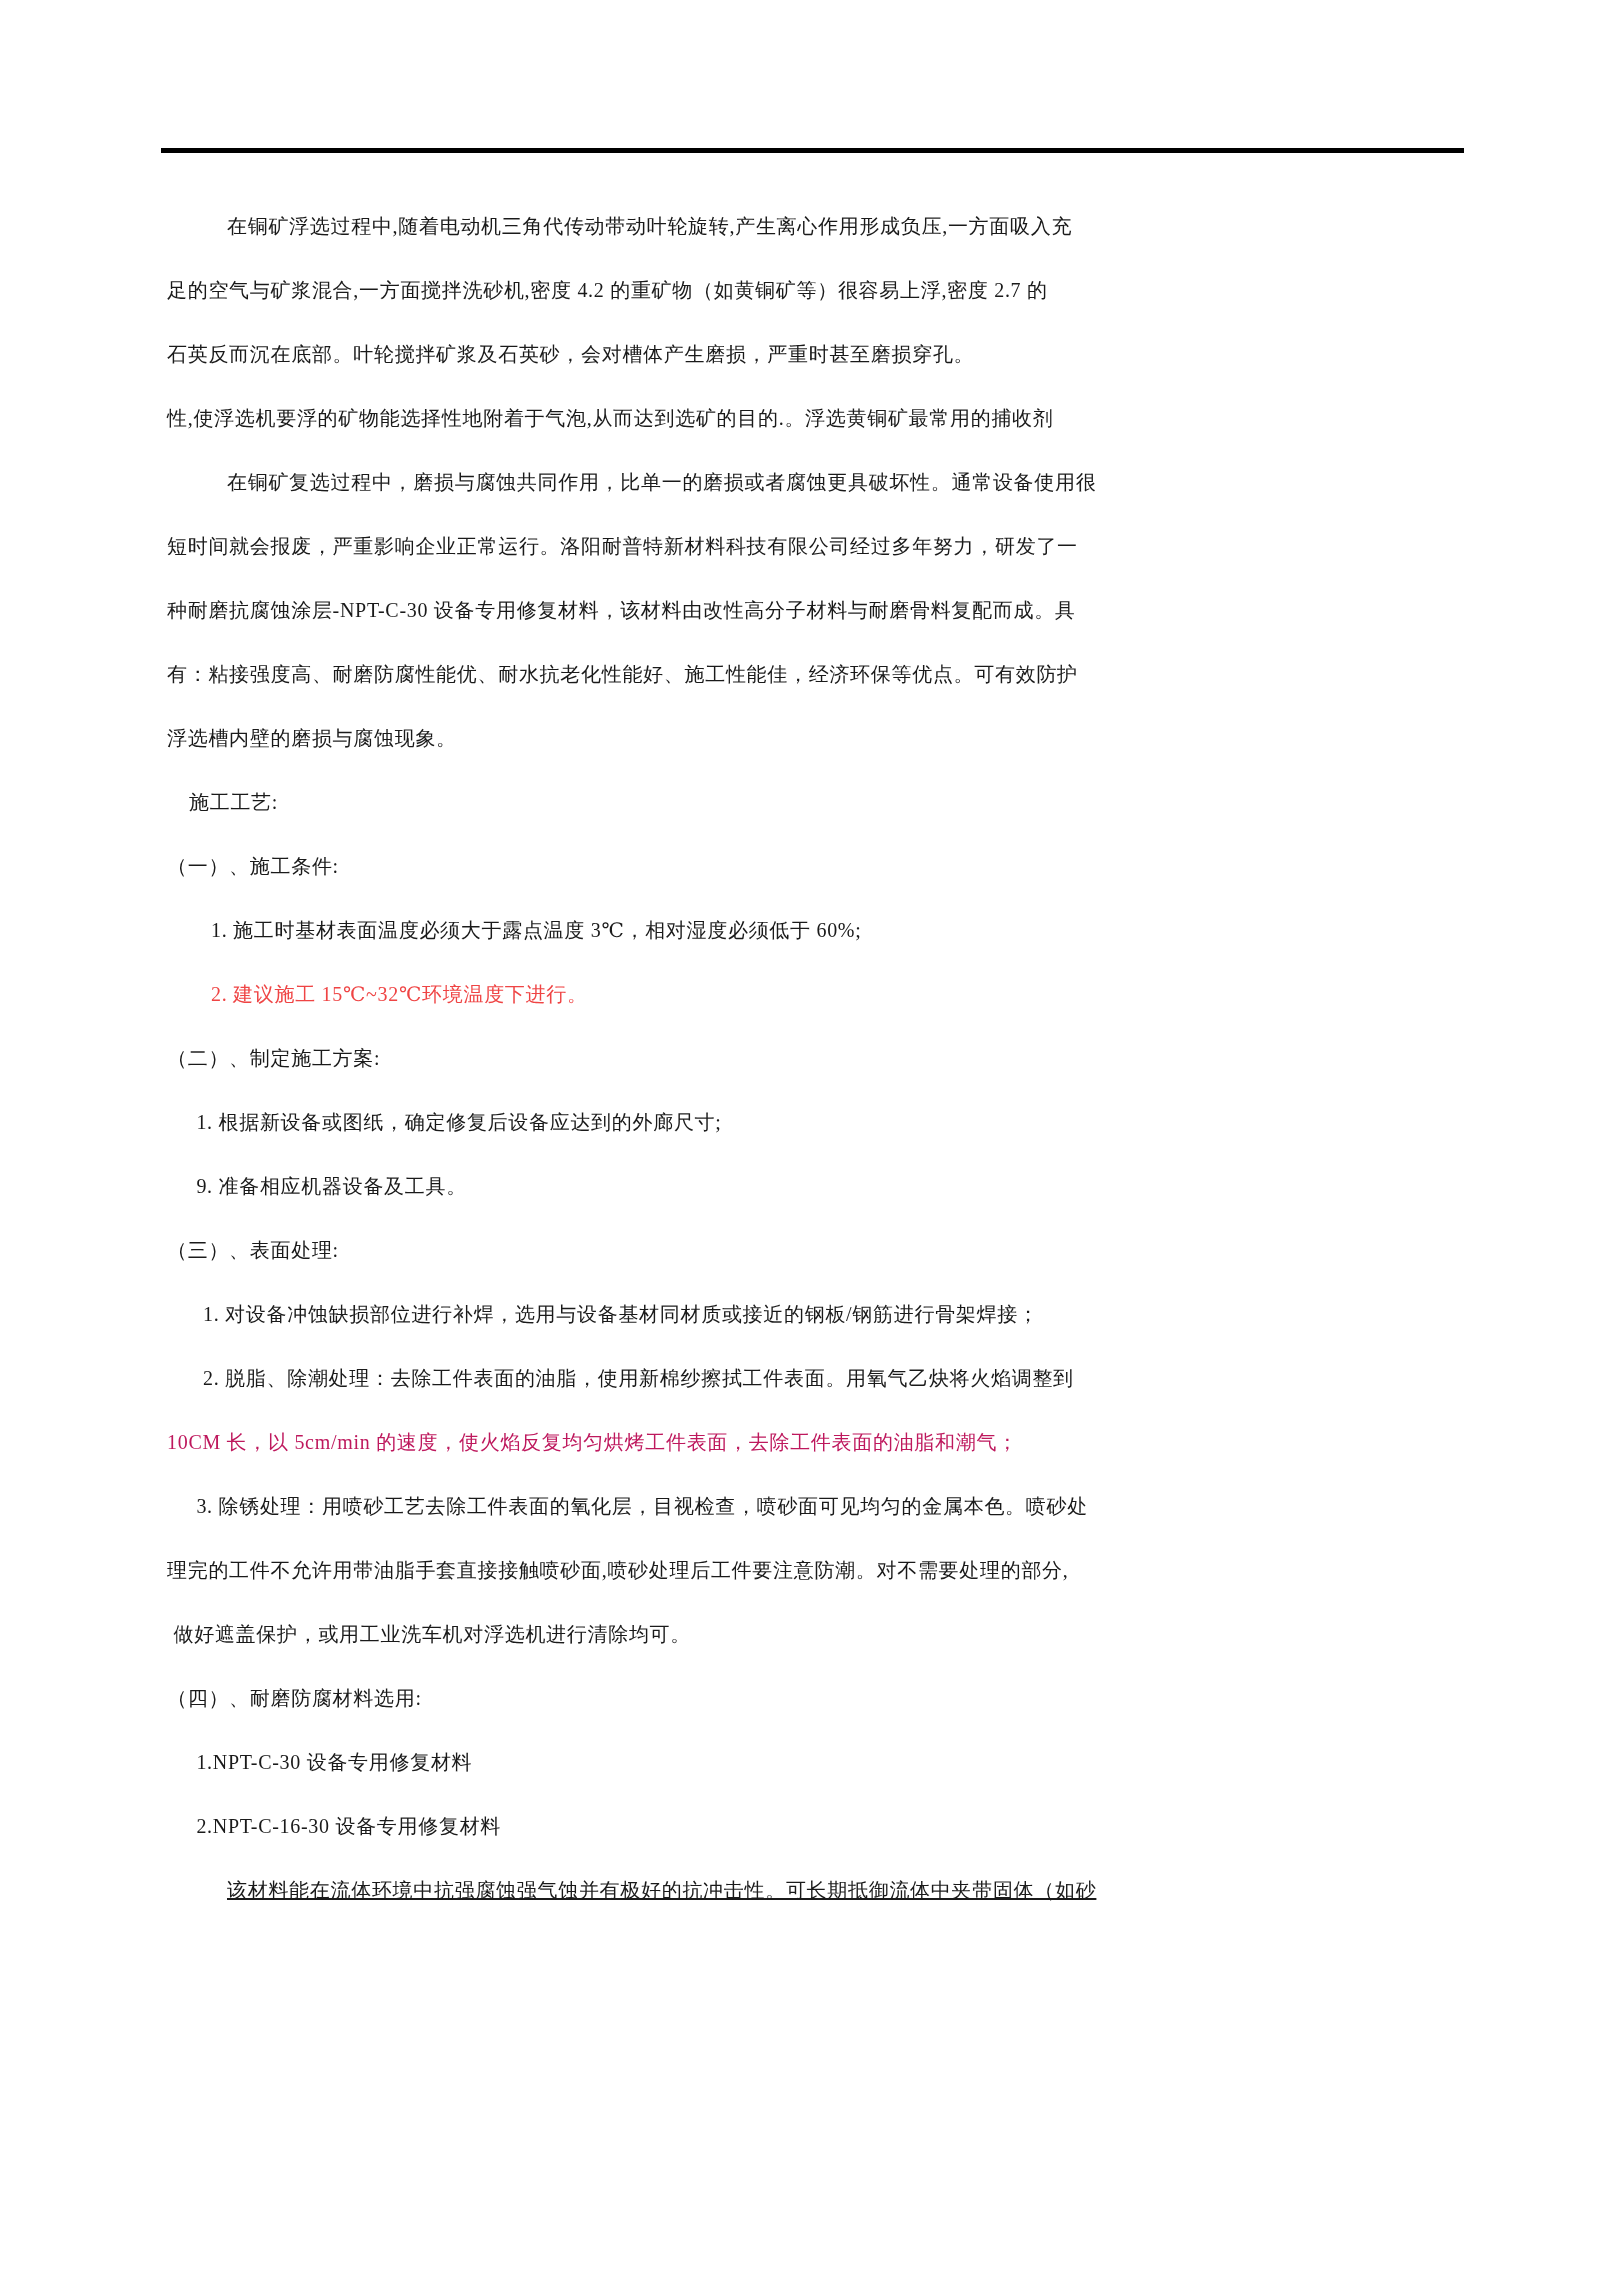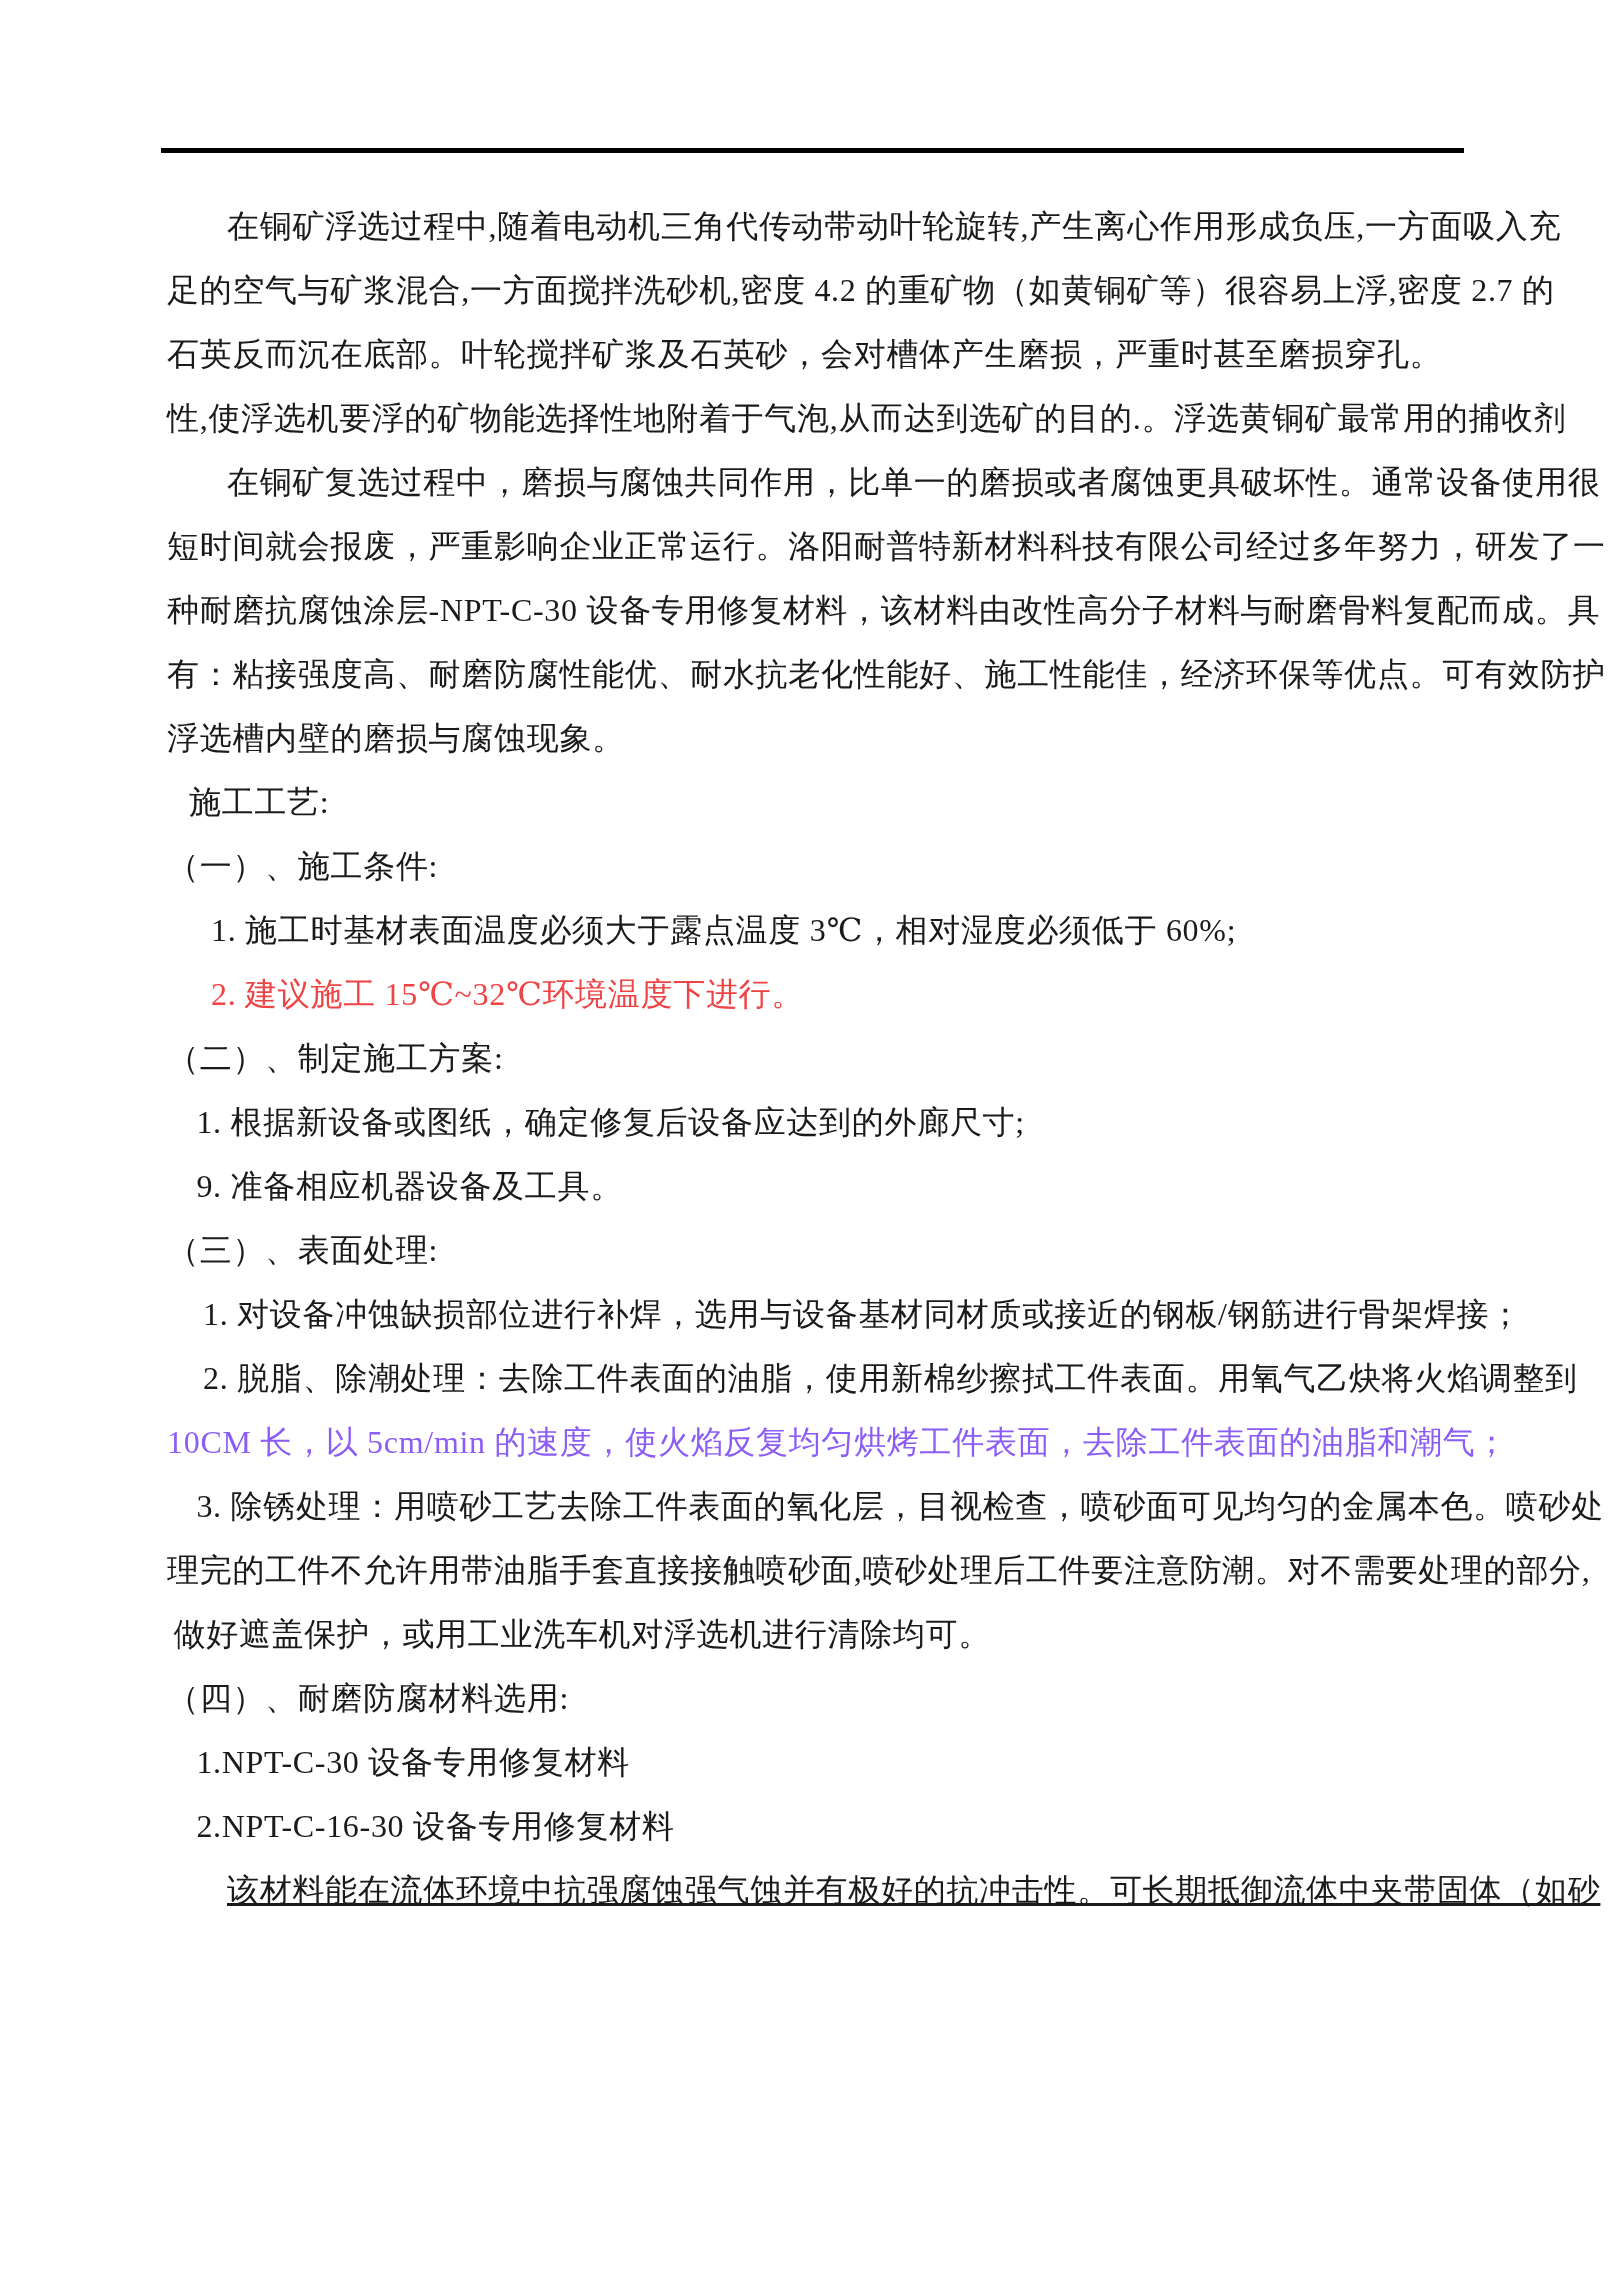--- a/index.html
+++ b/index.html
@@ -23,21 +23,21 @@
     height: 4.6px;
     background: #000000;
   }
   .doc-body {
     position: absolute;
     left: 167px;
     top: 194px;
     width: 1292px;
   }
   .line {
-    font-size: 32px;
+    font-size: 20px;
     line-height: 64px;
     height: 64px;
     color: #1a1a1a;
     white-space: pre;
     letter-spacing: 0.7px;
     text-align: left;
   }
 </style>
 </head>
 <body>
@@ -57,21 +57,21 @@
       <div class="line" style="padding-left: 22px; color: rgb(26, 26, 26);">施工工艺:</div>
       <div class="line" style="padding-left: 0px; color: rgb(26, 26, 26);">（一）、施工条件:</div>
       <div class="line" style="padding-left: 44px; color: rgb(26, 26, 26);">1. 施工时基材表面温度必须大于露点温度 3℃，相对湿度必须低于 60%;</div>
       <div class="line" style="padding-left: 44px; color: #ef4444;">2. 建议施工 15℃~32℃环境温度下进行。</div>
       <div class="line" style="padding-left: 0px; color: rgb(26, 26, 26);">（二）、制定施工方案:</div>
       <div class="line" style="padding-left: 29.4px; color: rgb(26, 26, 26);">1. 根据新设备或图纸，确定修复后设备应达到的外廊尺寸;</div>
       <div class="line" style="padding-left: 29.4px; color: rgb(26, 26, 26);">9. 准备相应机器设备及工具。</div>
       <div class="line" style="padding-left: 0px; color: rgb(26, 26, 26);">（三）、表面处理:</div>
       <div class="line" style="padding-left: 36px; color: rgb(26, 26, 26);">1. 对设备冲蚀缺损部位进行补焊，选用与设备基材同材质或接近的钢板/钢筋进行骨架焊接；</div>
       <div class="line" style="padding-left: 36px; color: rgb(26, 26, 26);">2. 脱脂、除潮处理：去除工件表面的油脂，使用新棉纱擦拭工件表面。用氧气乙炔将火焰调整到</div>
-      <div class="line" style="padding-left: 0px; color: #8b5cf6;">10CM 长，以 5cm/min 的速度，使火焰反复均匀烘烤工件表面，去除工件表面的油脂和潮气；</div>
+      <div class="line" style="padding-left: 0px; color: #be185d;">10CM 长，以 5cm/min 的速度，使火焰反复均匀烘烤工件表面，去除工件表面的油脂和潮气；</div>
       <div class="line" style="padding-left: 29.4px; color: rgb(26, 26, 26);">3. 除锈处理：用喷砂工艺去除工件表面的氧化层，目视检查，喷砂面可见均匀的金属本色。喷砂处</div>
       <div class="line" style="padding-left: 0px; color: rgb(26, 26, 26);">理完的工件不允许用带油脂手套直接接触喷砂面,喷砂处理后工件要注意防潮。对不需要处理的部分,</div>
       <div class="line" style="padding-left: 6.5px; color: rgb(26, 26, 26);">做好遮盖保护，或用工业洗车机对浮选机进行清除均可。</div>
       <div class="line" style="padding-left: 0px; color: rgb(26, 26, 26);">（四）、耐磨防腐材料选用:</div>
       <div class="line" style="padding-left: 29.4px; color: rgb(26, 26, 26);">1.NPT-C-30 设备专用修复材料</div>
       <div class="line" style="padding-left: 29.4px; color: rgb(26, 26, 26);">2.NPT-C-16-30 设备专用修复材料</div>
       <div class="line" style="padding-left: 60px; color: rgb(26, 26, 26); text-decoration: underline;">该材料能在流体环境中抗强腐蚀强气蚀并有极好的抗冲击性。可长期抵御流体中夹带固体（如砂</div>
     </div>
 </div>
 

